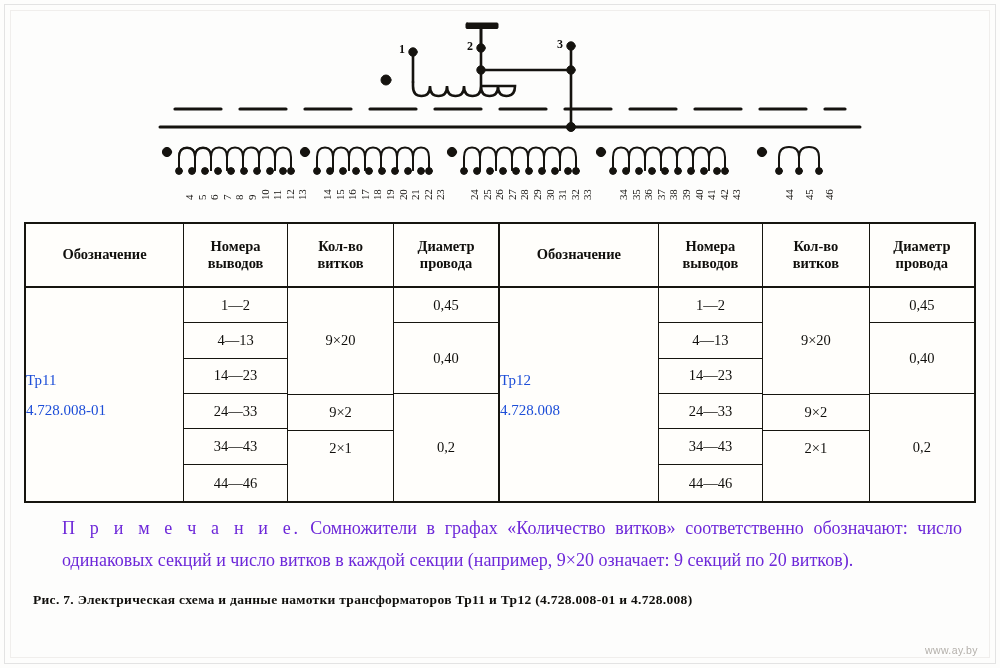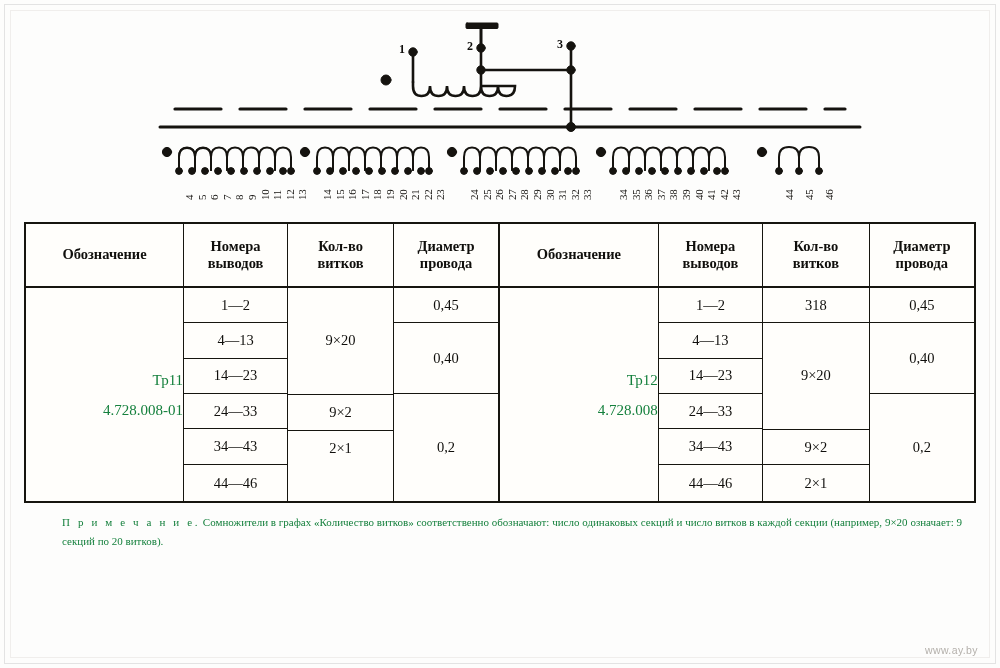--- a/index.html
+++ b/index.html
@@ -99,24 +99,24 @@
     box-sizing:border-box;
     border-right:1.5px solid #16150f;
     display:flex;
     flex-direction:column;
   }
   .col:last-child{border-right:none;}
 
   .desig{
     flex:1;
     display:flex;flex-direction:column;
-    align-items:flex-end;justify-content:center;
+    align-items:flex-start;justify-content:center;
     font-family:"Liberation Serif", serif;
     font-size:15px;
-    color:#15803d;
+    color:#1d4ed8;
     line-height:2.0;
   }
   .desig .d2{font-size:15px;}
 
   .cell{
     display:flex;align-items:center;justify-content:center;
     text-align:center;
     font-family:"Liberation Serif", serif;
     font-size:14.5px;
     color:#100f0c;
@@ -131,22 +131,22 @@
   .r5{height:16.8%;}
   .r6{height:16.8%;}
   .span2{height:33.2%;}
   .span3{height:50.2%;}
 
   
   #note{
     position:absolute;
     left:62px;top:513px;width:900px;
     font-family:"Liberation Serif", serif;
-    font-size:11px;
-    color:#15803d;
+    font-size:18px;
+    color:#6d28d9;
     line-height:1.75;
     text-align:justify;
   }
   #note .sp{letter-spacing:2.6px;font-weight:normal;}
   #caption{
     position:absolute;
     left:33px;top:592px;width:930px;
     font-family:"Liberation Serif", serif;
     font-weight:bold;
     font-size:13.5px;
@@ -451,33 +451,33 @@
         </div>
         <div class="col c2">
           <div class="cell r1">1—2</div>
           <div class="cell r2">4—13</div>
           <div class="cell r3">14—23</div>
           <div class="cell r4">24—33</div>
           <div class="cell r5">34—43</div>
           <div class="cell r6 last">44—46</div>
         </div>
         <div class="col c3">
-          <div class="cell r1">318</div>
           <div class="cell span3">9×20</div>
           <div class="cell r5">9×2</div>
           <div class="cell r6 last">2×1</div>
         </div>
         <div class="col c4">
           <div class="cell r1">0,45</div>
           <div class="cell span2">0,40</div>
           <div class="cell span3 last">0,2</div>
         </div>
       </div>
     </div>
   </div>
 
   <div id="note">
     <span class="sp">П р и м е ч а н и е.</span><span> Сомножители в графах «Количество витков» соответственно обозначают: число одинаковых секций и число витков в каждой секции (например, 9×20 означает: 9 секций по 20 витков).</span>
   </div>
 
+  <div id="caption">Рис. 7. Электрическая схема и данные намотки трансформаторов Тр11 и Тр12 (4.728.008-01 и 4.728.008)</div>
 
   <div id="watermark">www.ay.by</div>
 </div>
 
 </body></html>

